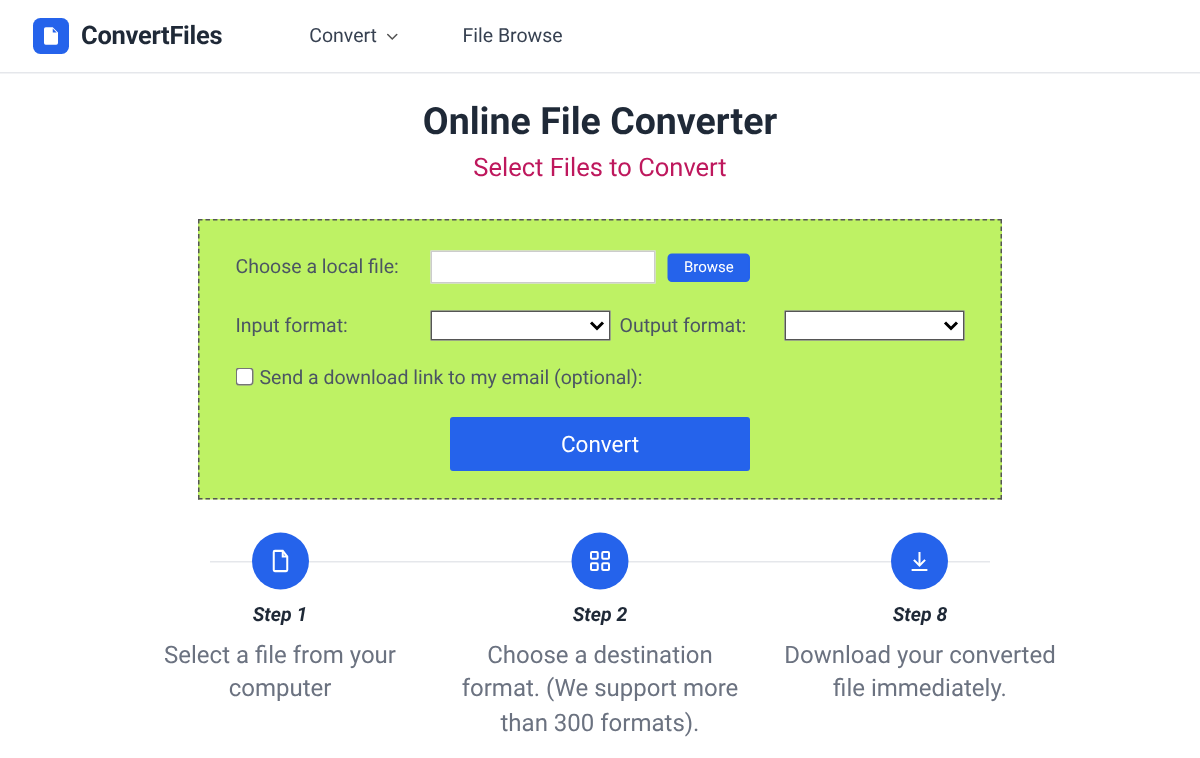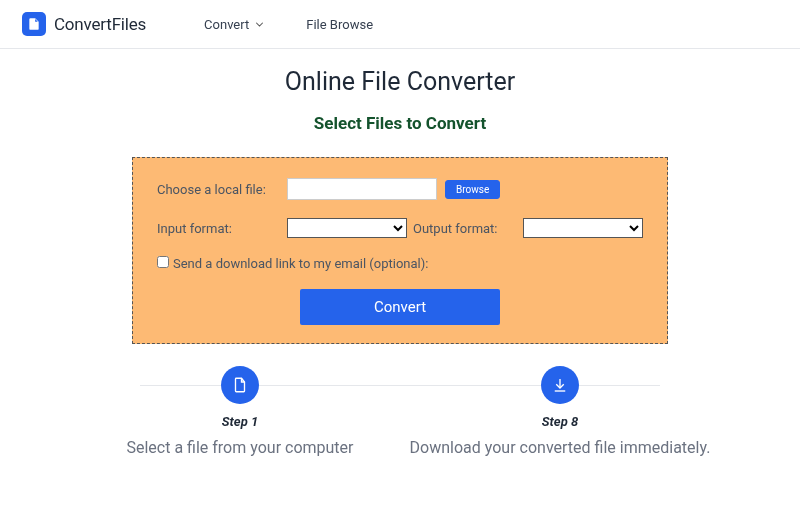--- a/index.html
+++ b/index.html
@@ -7,34 +7,34 @@
     --text:#1f2937;
     --gray:#6b7280;
     --light:#f3f4f6;
     --border:#e5e7eb;
   }
   *{box-sizing:border-box;margin:0;padding:0;font-family:-apple-system,BlinkMacSystemFont,"Segoe UI",Roboto,Helvetica,Arial,sans-serif;}
   body{width:800px;height:505px;overflow:hidden;background:#fff;color:var(--text);}
   
   
   .nav{display:flex;align-items:center;padding:12px 22px;border-bottom:1px solid var(--border);}
-  .logo{display:flex;align-items:center;gap:8px;font-weight:400;font-size:17px;letter-spacing:-0.2px;}
+  .logo{display:flex;align-items:center;gap:8px;font-weight:700;font-size:17px;letter-spacing:-0.2px;}
   .logo-box{width:24px;height:24px;border-radius:5px;background:var(--blue);display:flex;align-items:center;justify-content:center;}
   .logo-box svg{width:14px;height:14px;fill:#fff;}
   .nav-links{display:flex;gap:42px;margin-left:58px;}
   .nav-item{display:flex;align-items:center;gap:6px;font-size:13px;color:#374151;cursor:pointer;}
   .chev{width:9px;height:9px;}
   
   
   .hero{text-align:center;padding:18px 0 10px;}
-  .hero h1{font-size:25px;font-weight:400;}
-  .hero h2{font-size:17px;font-weight:700;color:#14532d;margin-top:17px;}
+  .hero h1{font-size:25px;font-weight:700;}
+  .hero h2{font-size:17px;font-weight:400;color:#be185d;margin-top:6px;}
   
   
-  .panel{width:536px;margin:14px auto 0;border:1px dashed #555;background:#fdba74;padding:20px 24px 18px;}
+  .panel{width:536px;margin:14px auto 0;border:1px dashed #555;background:#bef264;padding:20px 24px 18px;}
   .row{display:flex;align-items:center;margin-bottom:18px;}
   .row .lbl{width:130px;font-size:13px;color:#4b5563;}
   .file-input{width:150px;height:22px;border:1px solid #ccc;background:#fff;}
   .browse{margin-left:8px;background:var(--blue);color:#fff;border:1px solid var(--blue);font-size:10px;padding:3px 10px;border-radius:3px;cursor:pointer;}
   .sel{width:120px;height:20px;border:1px solid #555;background:#fff;font-size:12px;}
   .out-lbl{margin-left:6px;margin-right:auto;font-size:13px;color:#4b5563;}
   .sel2{width:120px;height:20px;border:1px solid #555;background:#fff;font-size:12px;}
   .chk-row{display:flex;gap:4px;font-size:13px;color:#4b5563;margin-bottom:18px;}
   .chk{width:12px;height:12px;}
   .convert{display:block;margin:0 auto;width:200px;height:36px;background:var(--blue);color:#fff;border:none;font-size:15px;border-radius:2px;cursor:pointer;}
@@ -104,20 +104,32 @@
           <path d="M14 3H7a1 1 0 0 0-1 1v16a1 1 0 0 0 1 1h10a1 1 0 0 0 1-1V8l-4-5z"></path>
           <path d="M14 3v5h4"></path>
         </svg>
     </div>
     <h3>Step 1</h3>
     <p>Select a file from your computer</p>
   </div>
   <div class="step">
     <div class="circle">
       <svg viewBox="0 0 24 24">
+          <rect x="4" y="4" width="6" height="6" rx="1"></rect>
+          <rect x="14" y="4" width="6" height="6" rx="1"></rect>
+          <rect x="4" y="14" width="6" height="6" rx="1"></rect>
+          <rect x="14" y="14" width="6" height="6" rx="1"></rect>
+        </svg>
+    </div>
+    <h3>Step 2</h3>
+    <p>Choose a destination format. (We support more than 300 formats).</p>
+  </div>
+  <div class="step">
+    <div class="circle">
+      <svg viewBox="0 0 24 24">
           <path d="M12 4v11"></path>
           <path d="M7 11l5 5 5-5"></path>
           <path d="M5 20h14"></path>
         </svg>
     </div>
     <h3>Step 8</h3>
     <p>Download your converted file immediately.</p>
   </div>
 </div>
 

